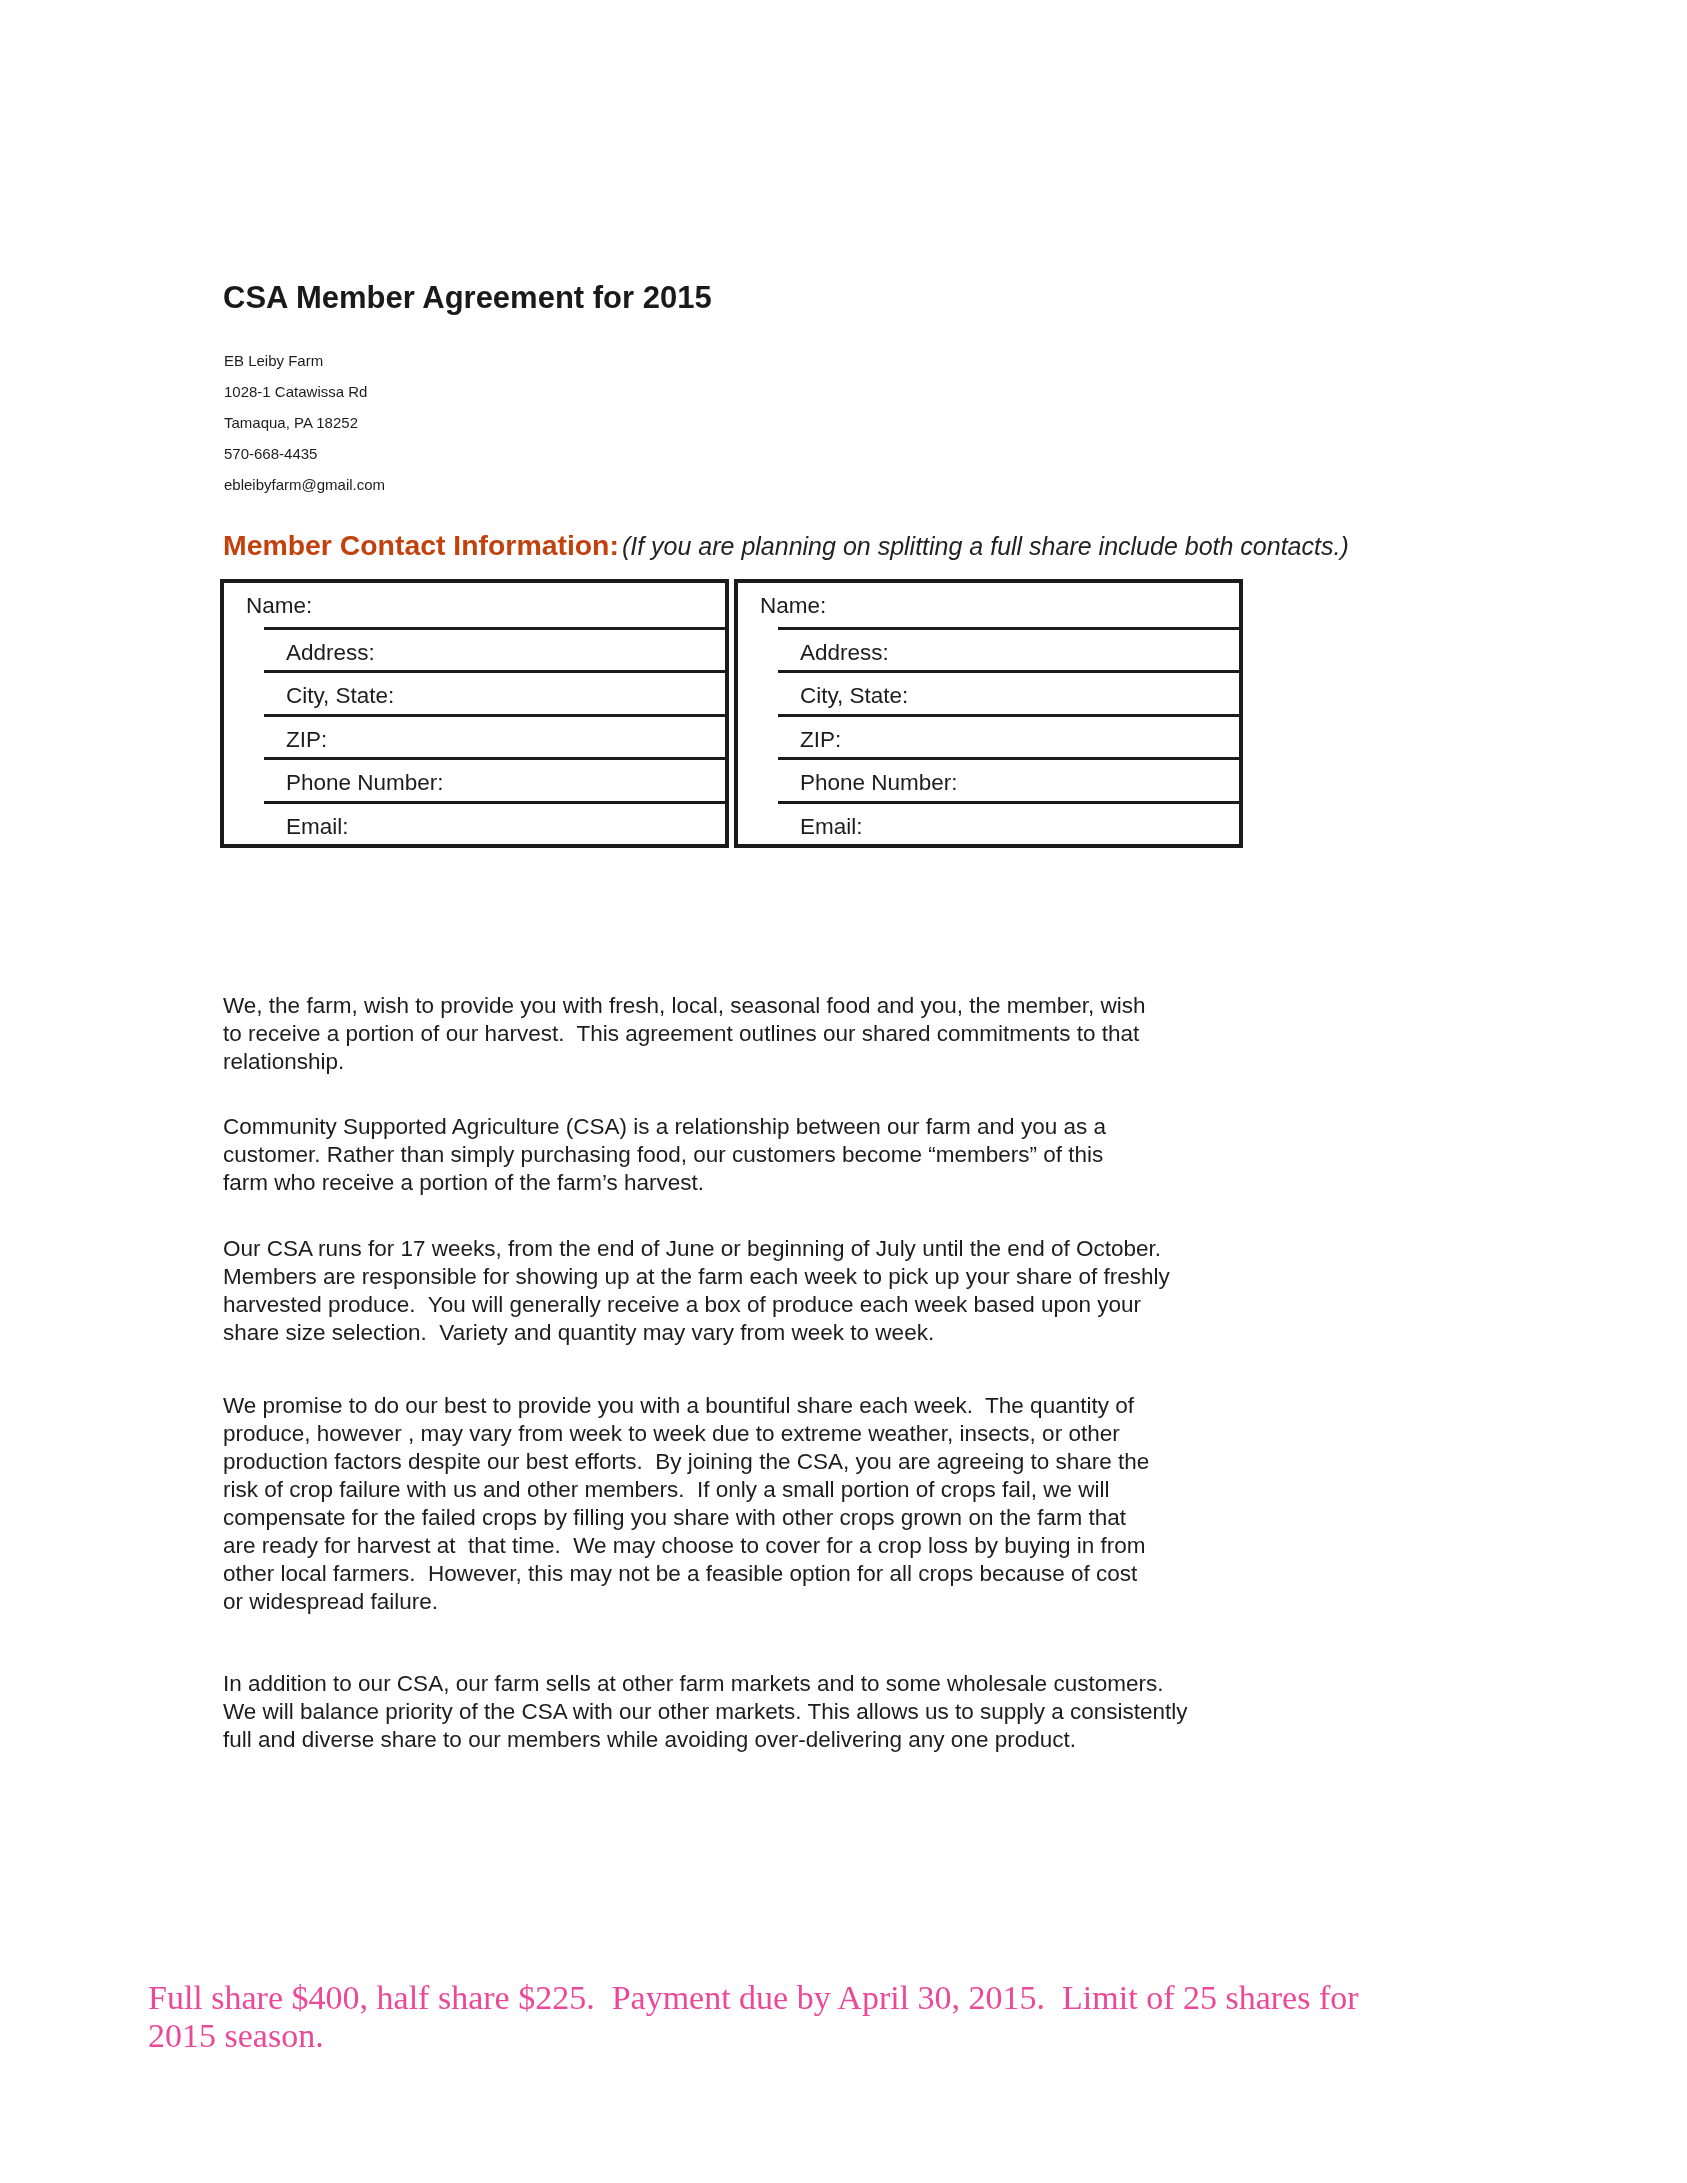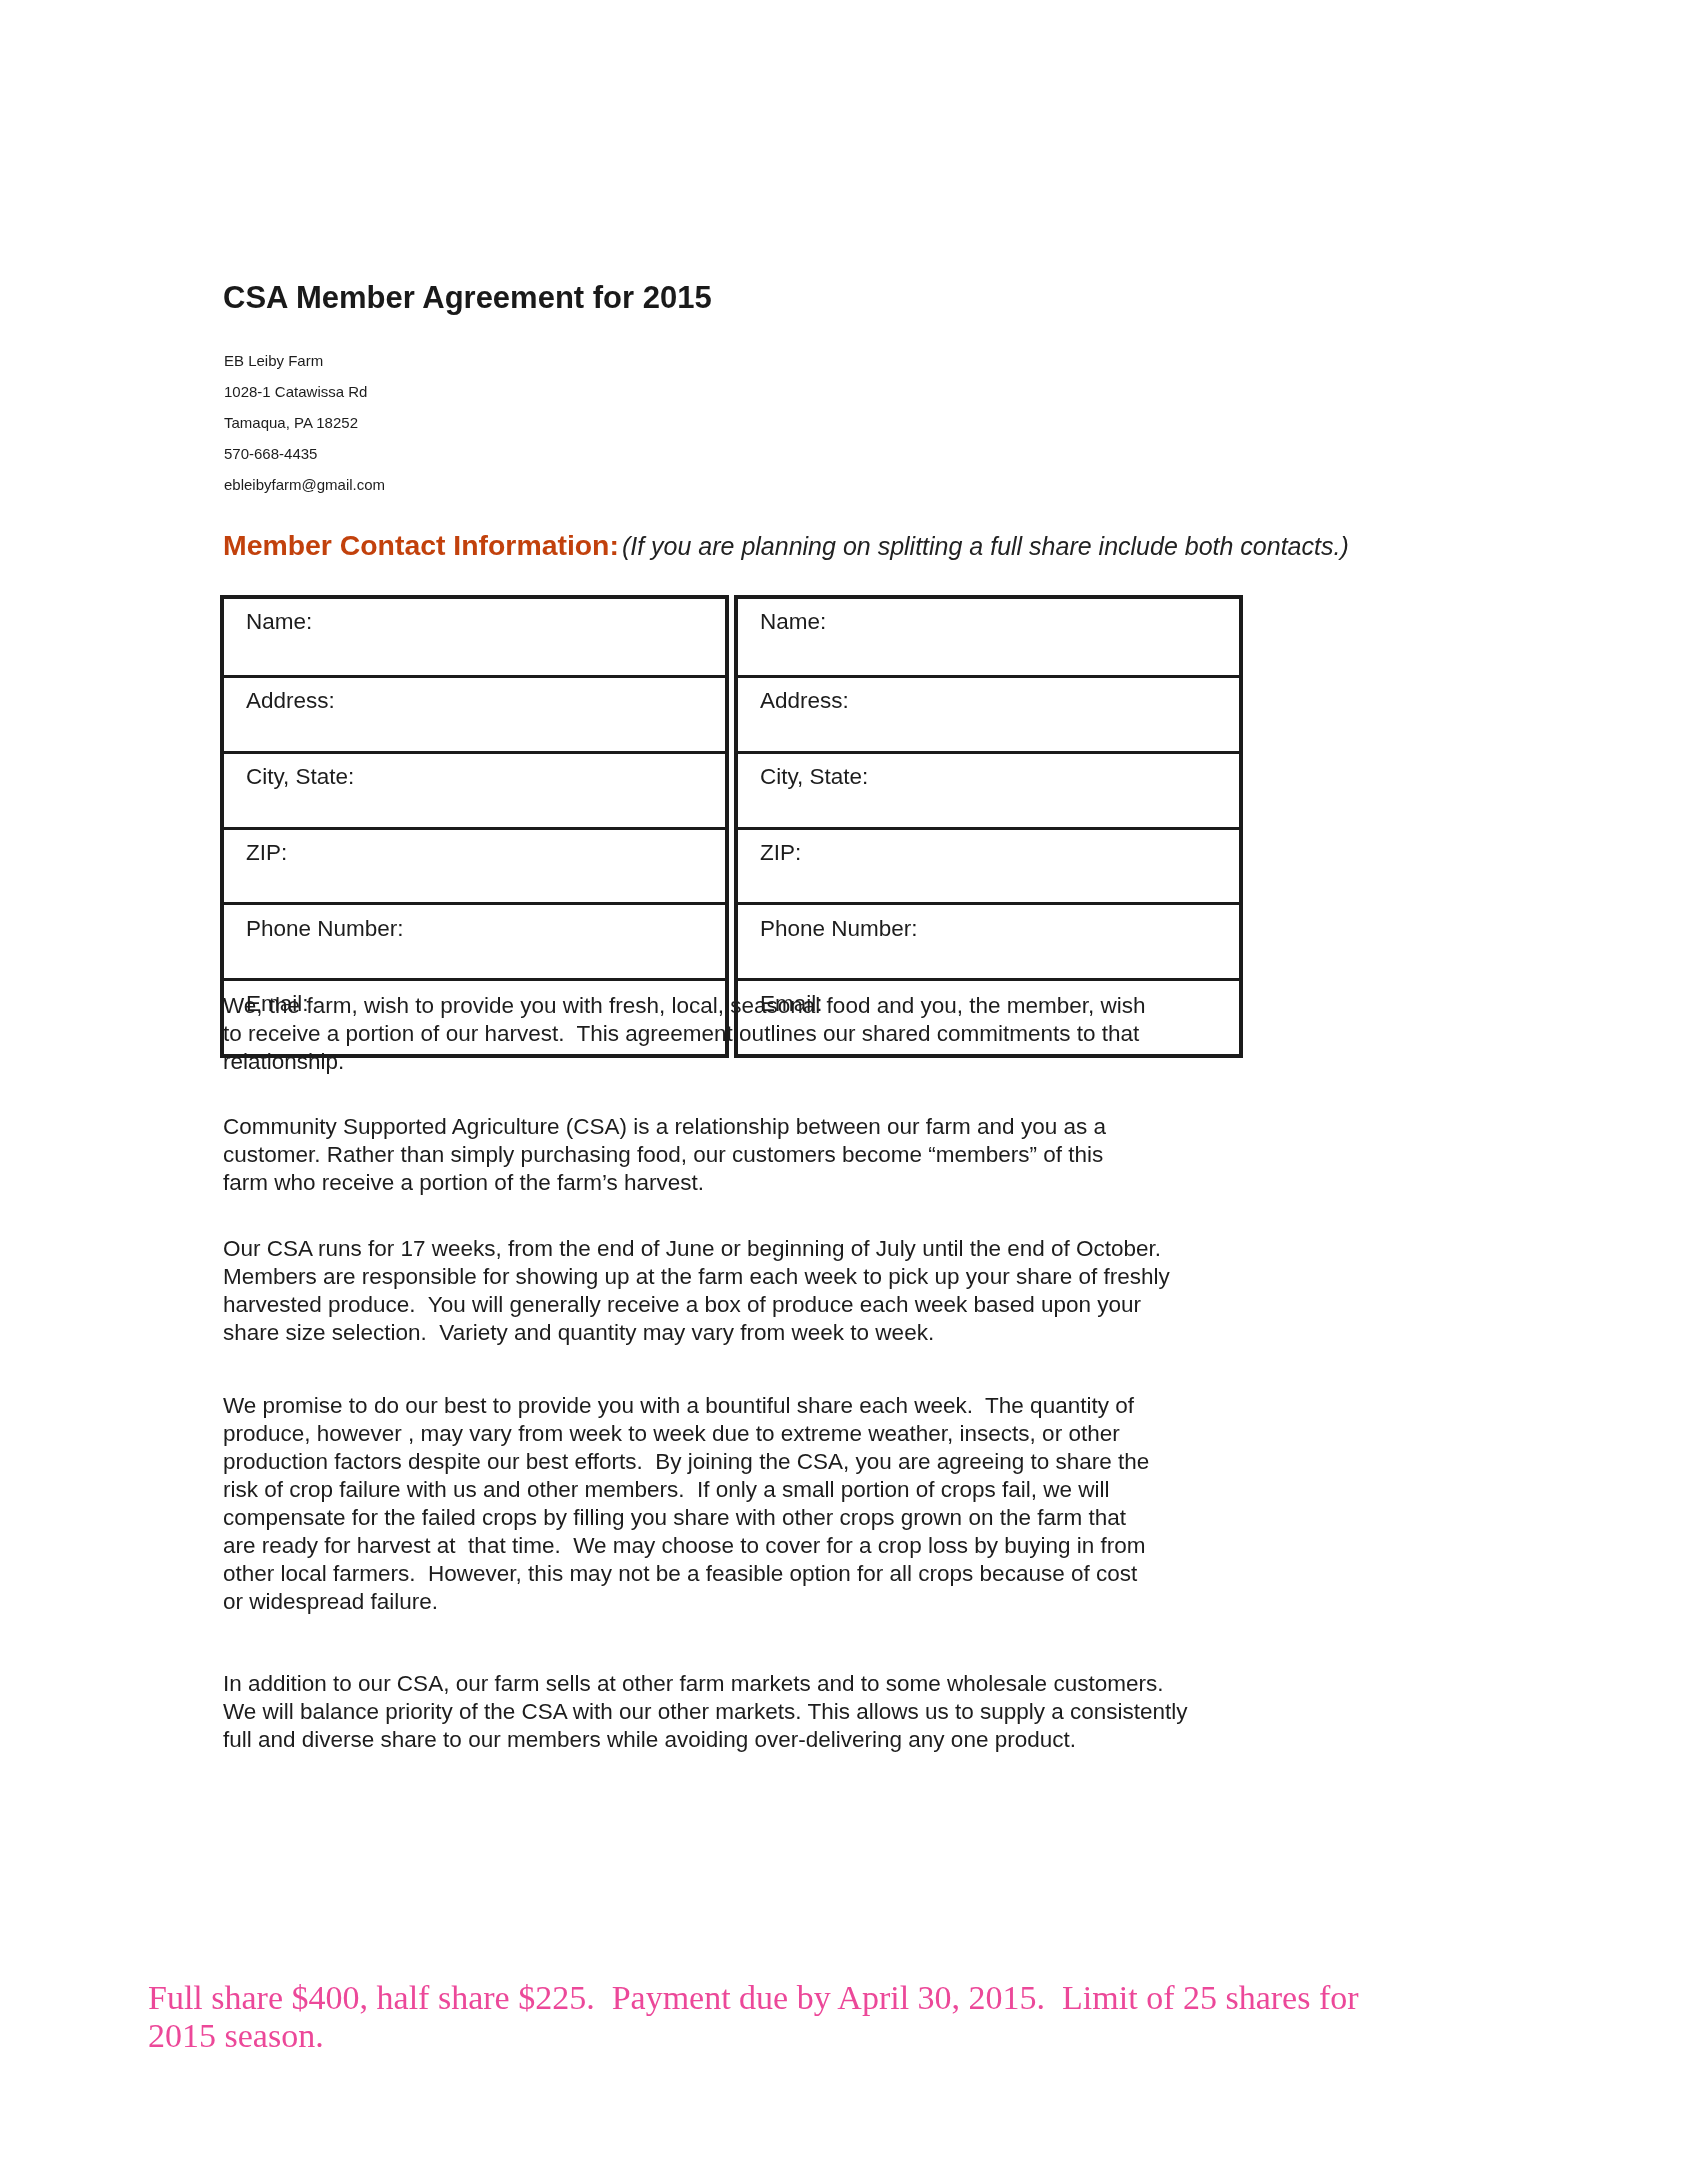--- a/index.html
+++ b/index.html
@@ -28,35 +28,35 @@
   .mci-heading{
     font-size:28.4px; font-weight:bold; color:#c2410c;
   }
   .mci-note{
     font-size:25px; font-weight:normal; font-style:italic; color:#222; margin-left:3px;
   }
   .contact-tables{
     left:220px; top:579px; width:1023px; height:369px;
   }
   .ctable{
-    position:absolute; top:16px; height:463px;
+    position:absolute; top:0; height:269px;
     border:4px solid #1b1b1b;
     box-sizing:border-box;
     display:grid;
     grid-template-rows:repeat(6,1fr);
     background:#fff;
   }
   .ctable.left{left:0; width:509px;}
   .ctable.right{left:514px; width:509px;}
   .ctable .cell{
     box-sizing:border-box;
     padding:9.3px 0 0 22px;
     font-size:22.5px; line-height:1.2; color:#1d1d1d;
   }
-  .ctable .cell + .cell{border-top:3.3px solid #1b1b1b;}
+  .ctable .cell + .cell{border-top:3.3px solid #1b1b1b;margin-left:40px;}
   .para{
     left:223px; width:1092px;
     font-size:22.5px; line-height:28px;
     white-space:pre-wrap; color:#1d1d1d;
   }
   .p1{top:992px;}
   .p2{top:1113px;}
   .p3{top:1235px;}
   .p4{top:1392px;}
   .p5{top:1670px;}

